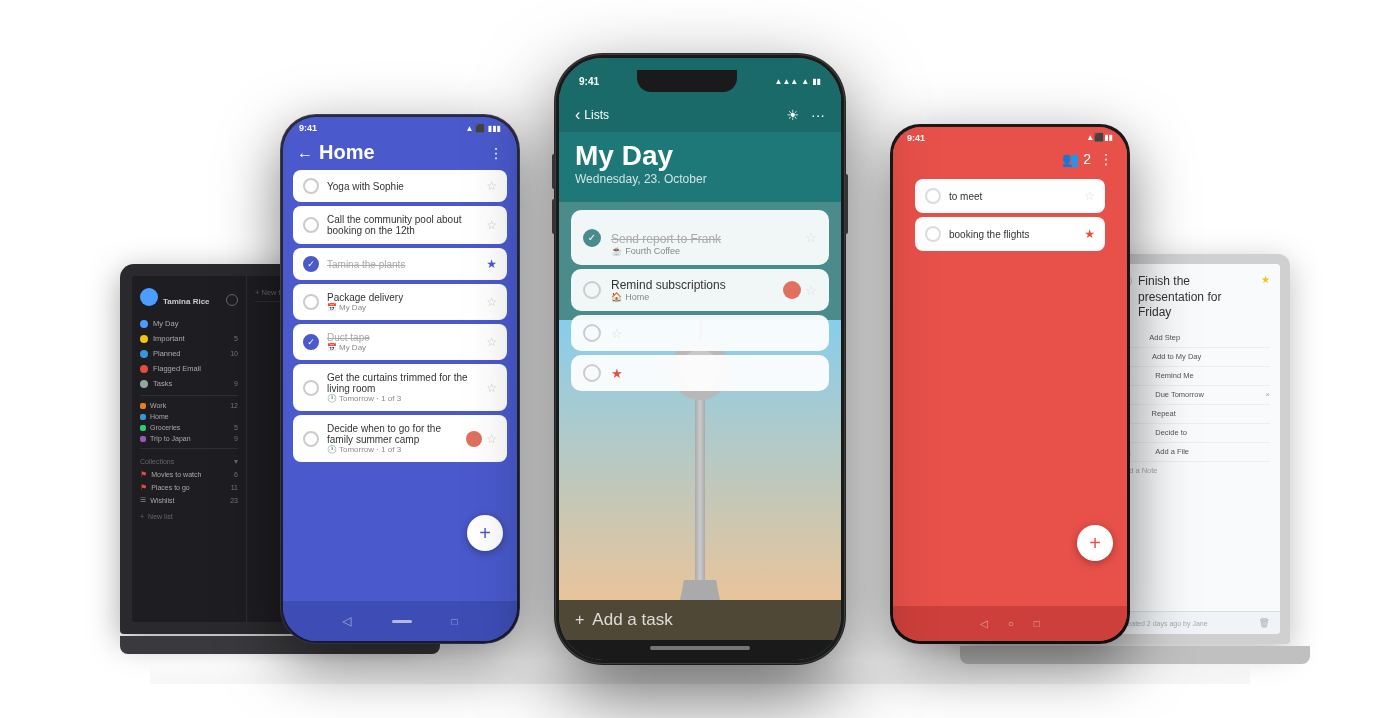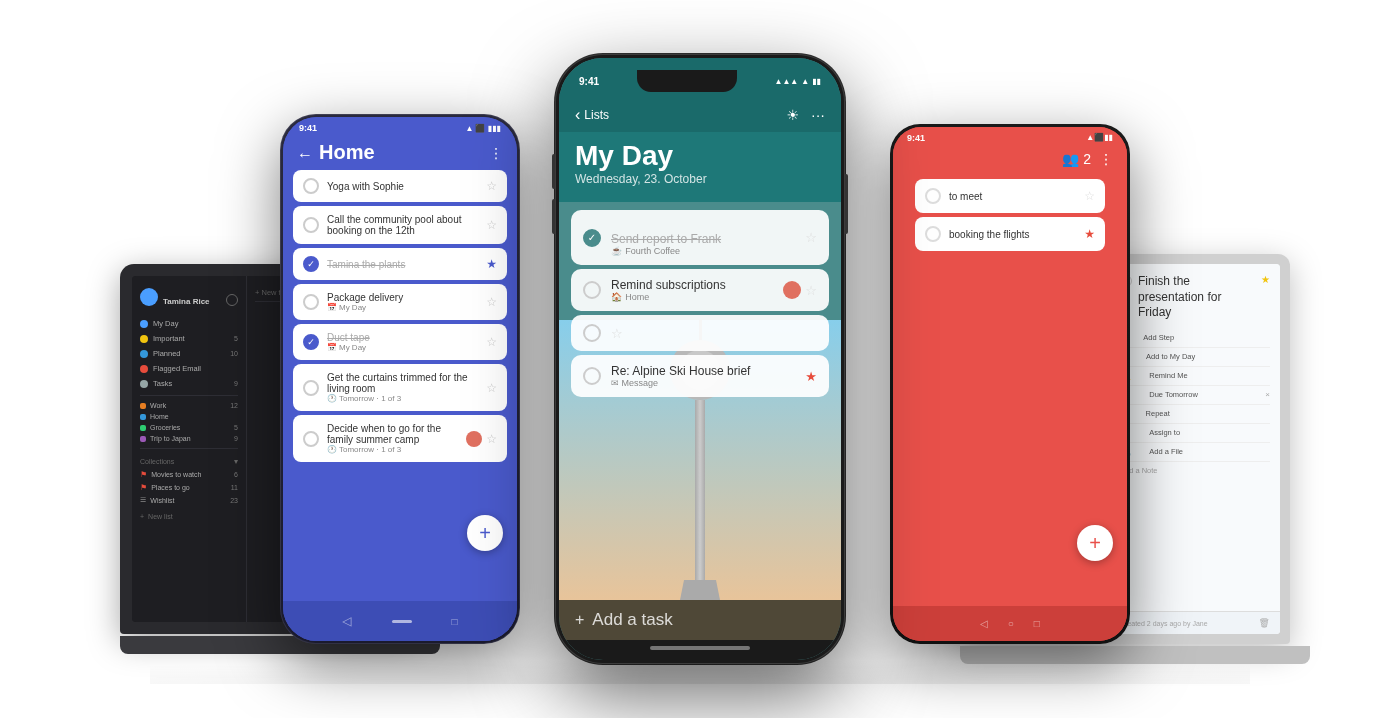--- a/index.html
+++ b/index.html
@@ -650,21 +650,21 @@
       flex: 1;
       line-height: 1.3;
     }
     .lr-action-item {
       display: flex;
       align-items: center;
       padding: 4px 0;
       color: #555;
       font-size: 7.5px;
       border-bottom: 1px solid #eee;
-      gap: 18px;
+      gap: 24px;
     }
     .lr-note { color: #aaa; font-size: 7.5px; padding: 4px 0; }
     .lr-footer {
       padding: 6px 10px;
       background: #f0f4f8;
       font-size: 7px;
       color: #aaa;
       border-top: 1px solid #ddd;
       display: flex;
       justify-content: space-between;
@@ -945,27 +945,20 @@
             <span class="iphone-star">☆</span>
           </div>
 
           <div class="iphone-task-card">
             <div class="iphone-task-circle"></div>
             <span class="iphone-star">☆</span>
           </div>
 
           <div class="iphone-task-card">
             <div class="iphone-task-circle"></div>
-            <div class="iphone-task-body">
-              <div class="iphone-task-title">Re: Alpine Ski House brief</div>
-              <div class="iphone-task-sub">
-                <span>✉</span>
-                  <span>Message</span>
-              </div>
-            </div>
             <span class="iphone-star" style="color:#e74c3c">★</span>
           </div>
 
           <div class="iphone-bg">
             <div class="tower">
               <div class="tower-antenna"></div>
               <div class="tower-ball"></div>
               <div class="tower-shaft"></div>
               <div class="tower-base"></div>
             </div>
@@ -1081,21 +1074,21 @@
               <span style="color:#aaa;font-size:9px">📅</span>
               <span>Due Tomorrow</span>
               <span style="margin-left:auto;color:#aaa;font-size:8px">×</span>
             </div>
             <div class="lr-action-item">
               <span style="color:#aaa;font-size:9px">↻</span>
               <span>Repeat</span>
             </div>
             <div class="lr-action-item">
               <span style="color:#aaa;font-size:9px">👤</span>
-              <span>Assign to</span>
+              <span>Decide to</span>
             </div>
             <div class="lr-action-item">
               <span style="color:#aaa;font-size:9px">📎</span>
               <span>Add a File</span>
             </div>
             <div class="lr-note">Add a Note</div>
           </div>
           <div class="lr-footer">
             <span>Created 2 days ago by Jane</span>
             <span style="font-size:9px;cursor:pointer">🗑</span>

